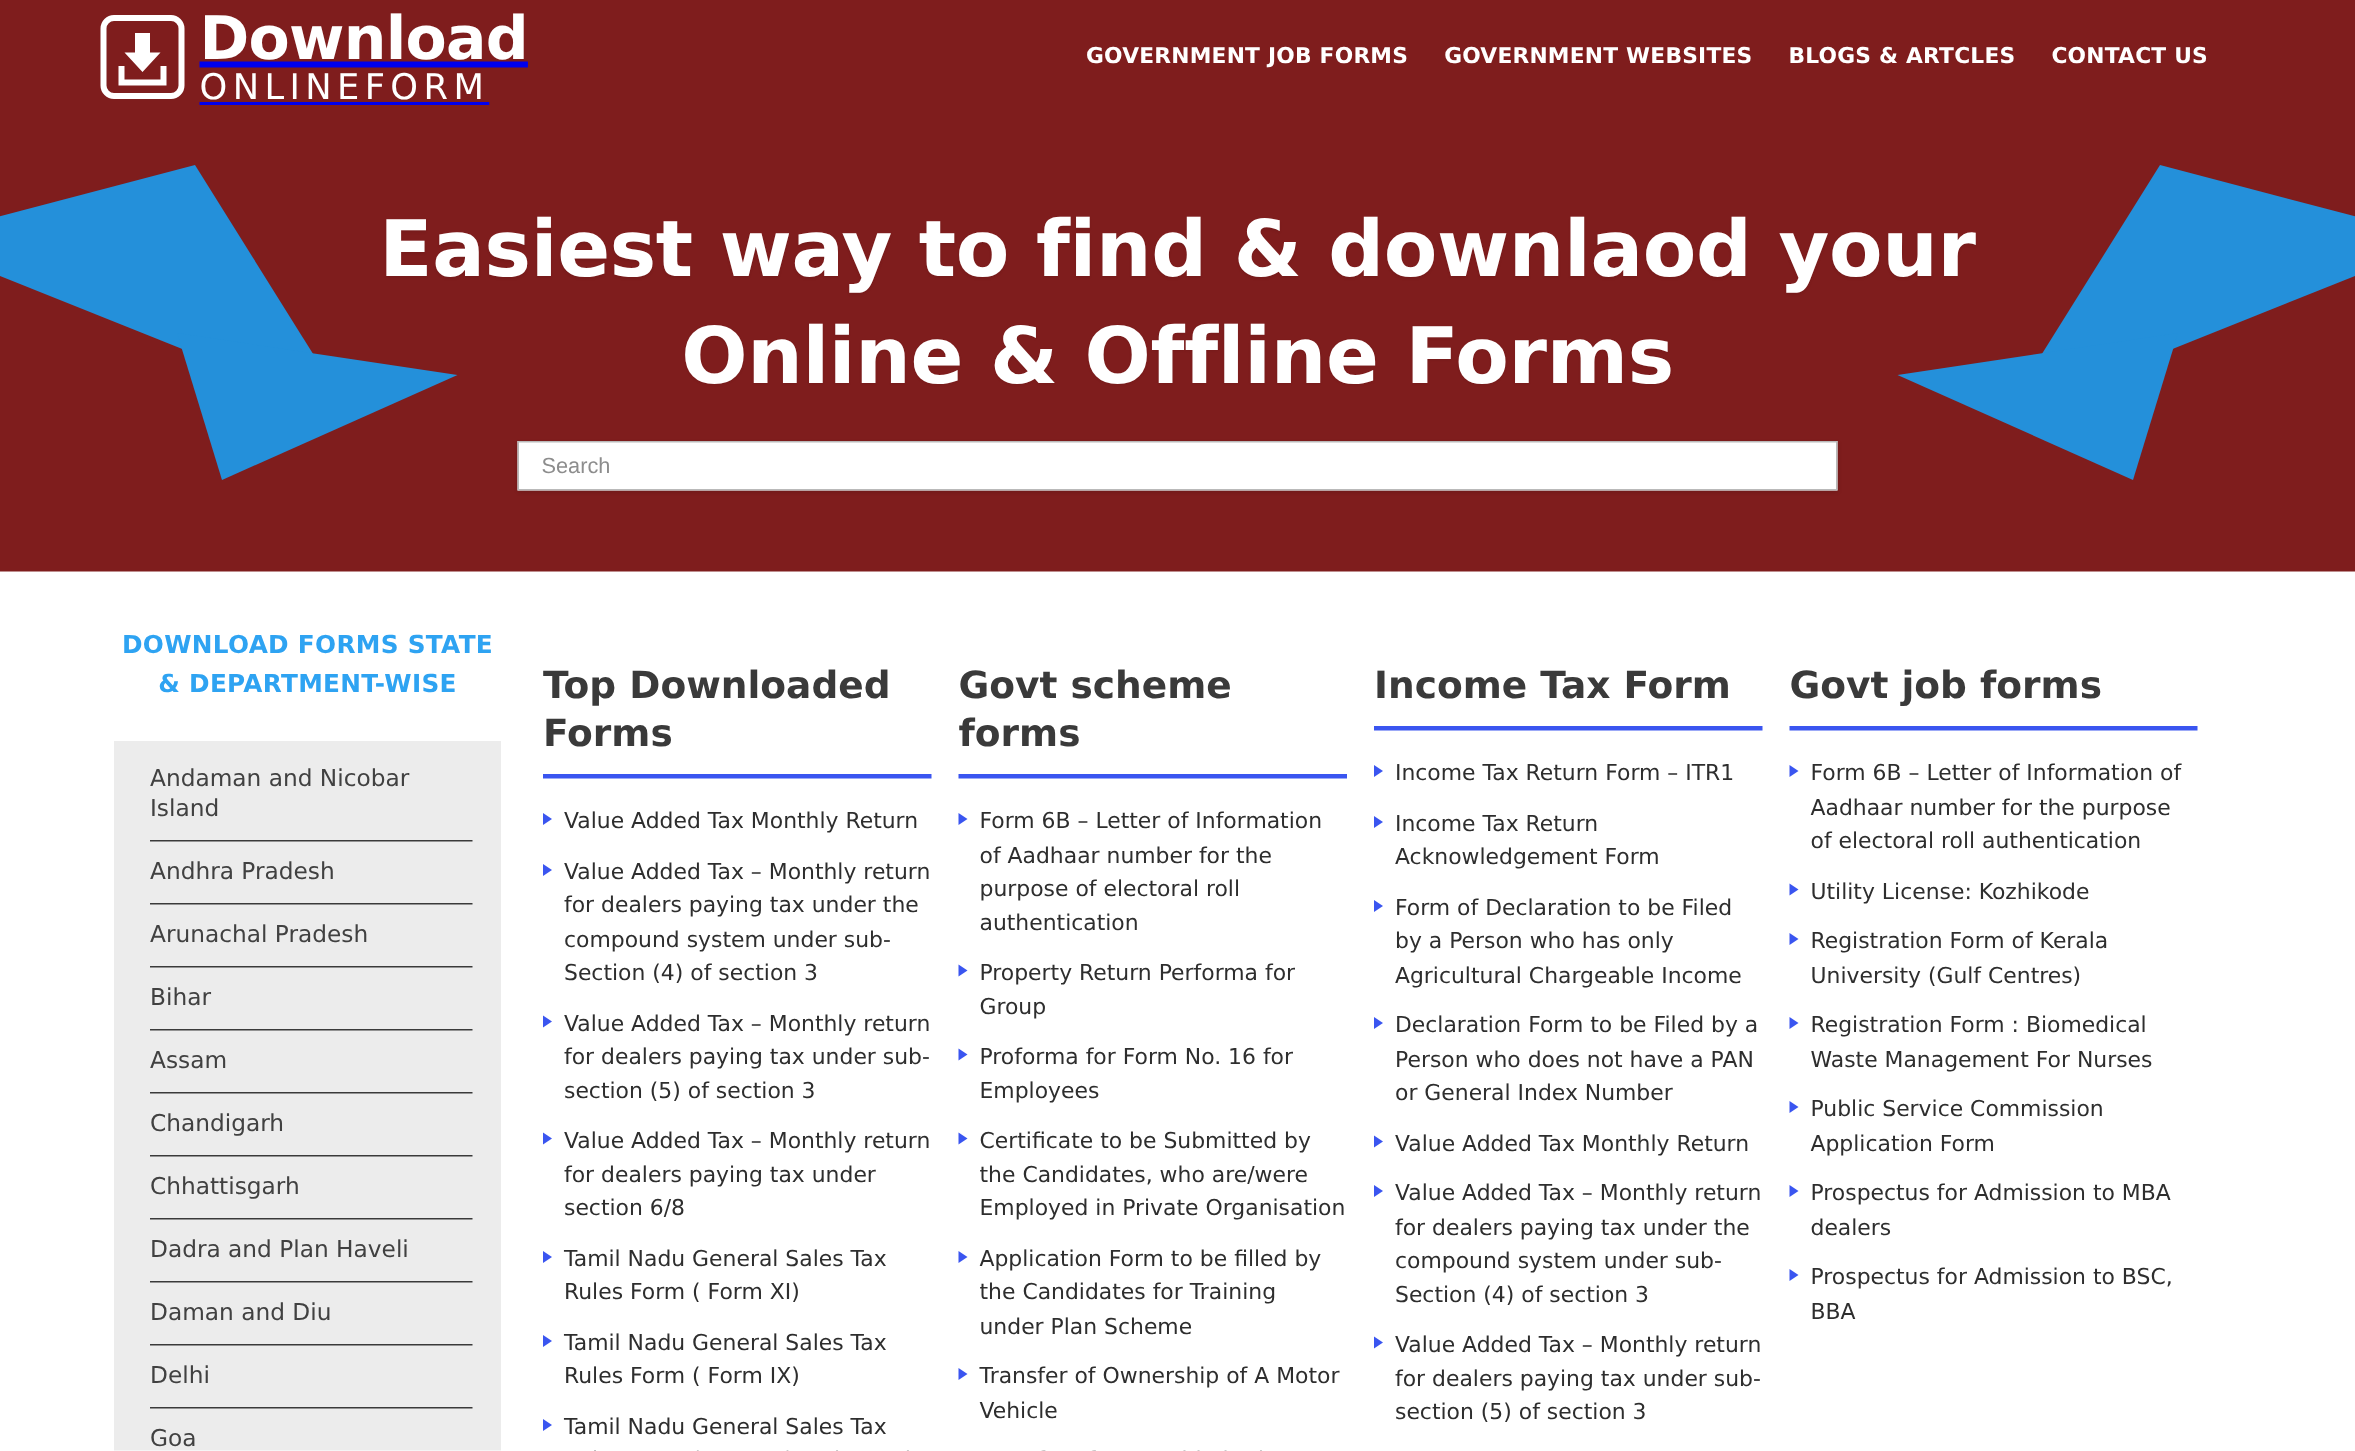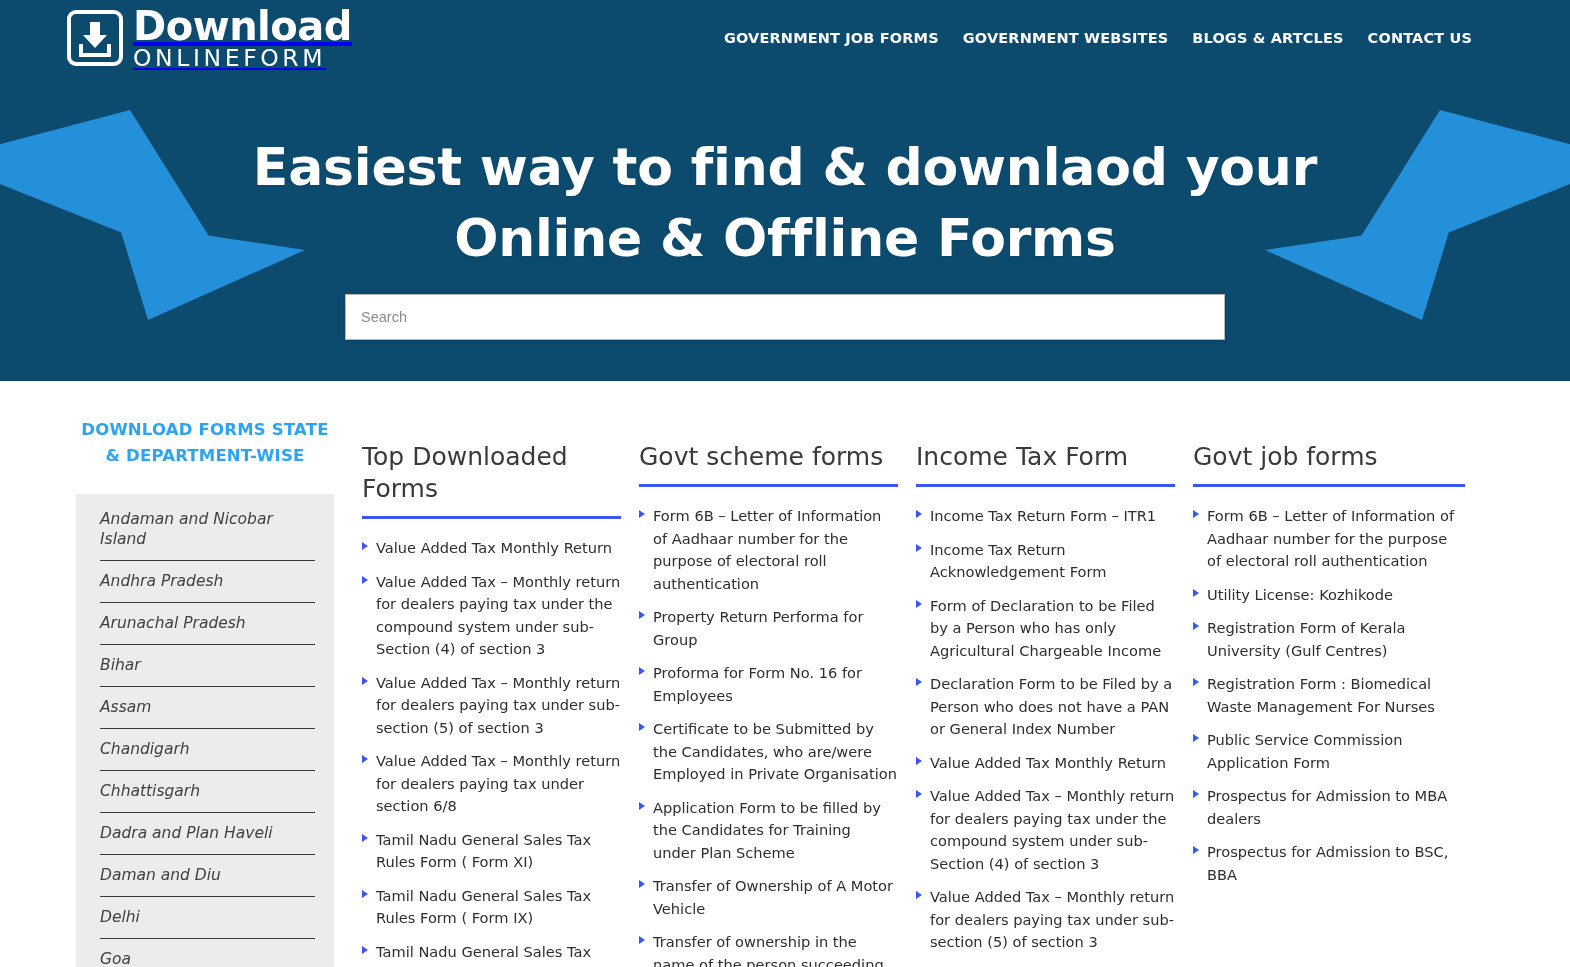--- a/index.html
+++ b/index.html
@@ -9,21 +9,21 @@
     overflow: hidden;
     font-family: "Liberation Sans", sans-serif;
     background: #ffffff;
   }
 
   
   .hero {
     position: relative;
     width: 1570px;
     height: 381px;
-    background: #0c4a6e;
+    background: #7f1d1d;
     overflow: hidden;
   }
   .hero-shapes { position: absolute; inset: 0; pointer-events: none; }
 
   .topbar {
     position: relative;
     z-index: 4;
     display: flex;
     align-items: center;
     justify-content: space-between;
@@ -71,21 +71,21 @@
     font-size: 52px;
     font-weight: 700;
     line-height: 71px;
     letter-spacing: -0.2px;
     font-family: "DejaVu Sans", sans-serif;
     text-shadow: 0 1px 2px rgba(0,0,0,0.08);
   }
   .search-row { margin-top: 20px; display: flex; justify-content: center; }
   .search-input {
     width: 880px;
-    height: 46px;
+    height: 33px;
     border: 1px solid #b9b9b9;
     background: #ffffff;
     padding: 0 15px;
     font-size: 14.5px;
     color: #4a4a4a;
     outline: none;
     box-shadow: 0 1px 3px rgba(0,0,0,0.14);
     font-family: "Liberation Sans", sans-serif;
   }
   .search-input::placeholder { color: #8d8d8d; }
@@ -115,21 +115,20 @@
     padding: 0 4px;
   }
   .state-list {
     margin-top: 25px;
     background: #ececec;
     padding: 15px 0 0 0;
     list-style: none;
   }
   .state-item {
     padding: 0 19px 0 24px;
-    font-style: italic;
   }
   .state-item .label {
     display: block;
     font-size: 15.5px;
     color: #414141;
     padding: 0 0 11px 0;
     border-bottom: 1px solid #3a3a3a;
     line-height: 20px;
     font-family: "DejaVu Sans", sans-serif;
   }
@@ -141,21 +140,21 @@
     flex: 1 1 auto;
     padding-top: 60px;
     padding-left: 28px;
     gap: 0;
   }
   .col { width: 277px; flex: 0 0 auto; padding-right: 18px; }
   .col:last-child { width: 290px; }
 
   .col-title {
     font-size: 25px;
-    font-weight: 400;
+    font-weight: 700;
     color: #3a3a3a;
     line-height: 32px;
     padding-bottom: 11px;
     border-bottom: 3px solid #3a55f0;
     font-family: "DejaVu Sans", sans-serif;
   }
   .col-list { list-style: none; margin-top: 18px; }
   .col-list li {
     position: relative;
     padding-left: 14px;

